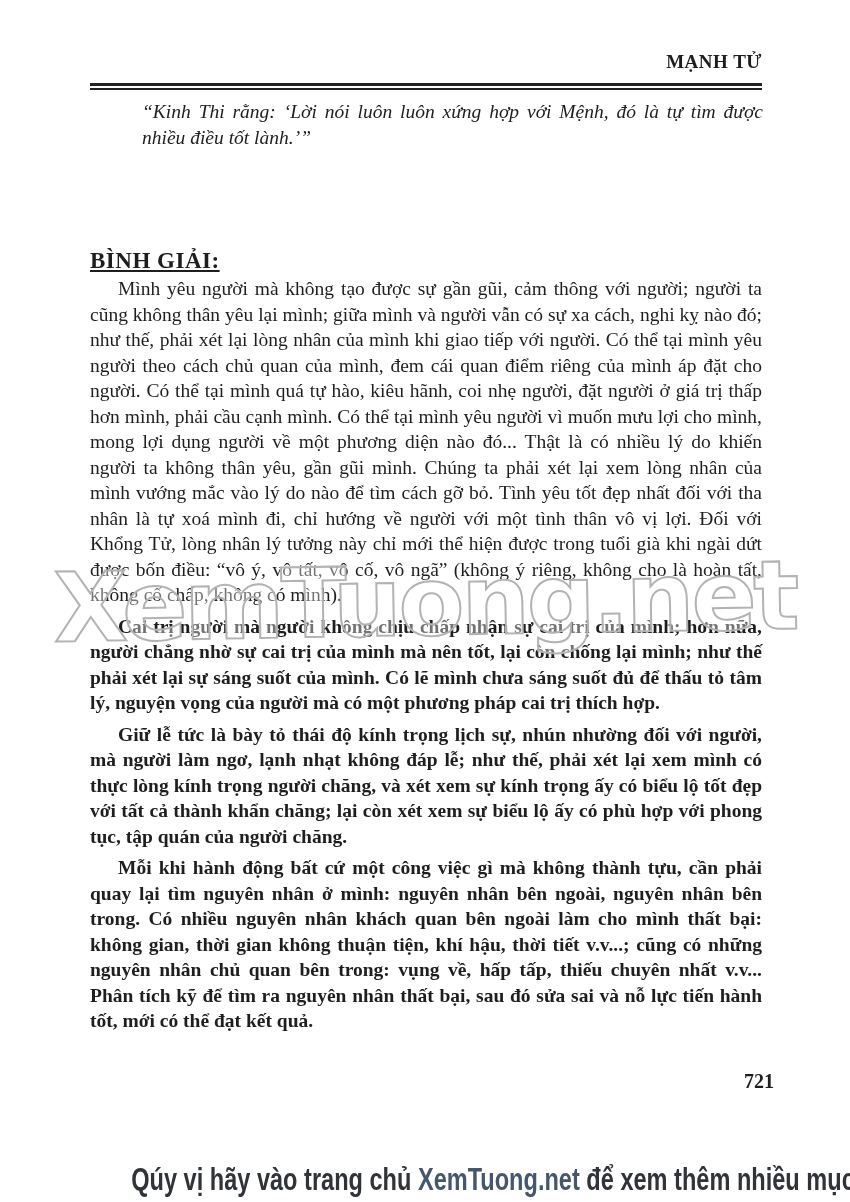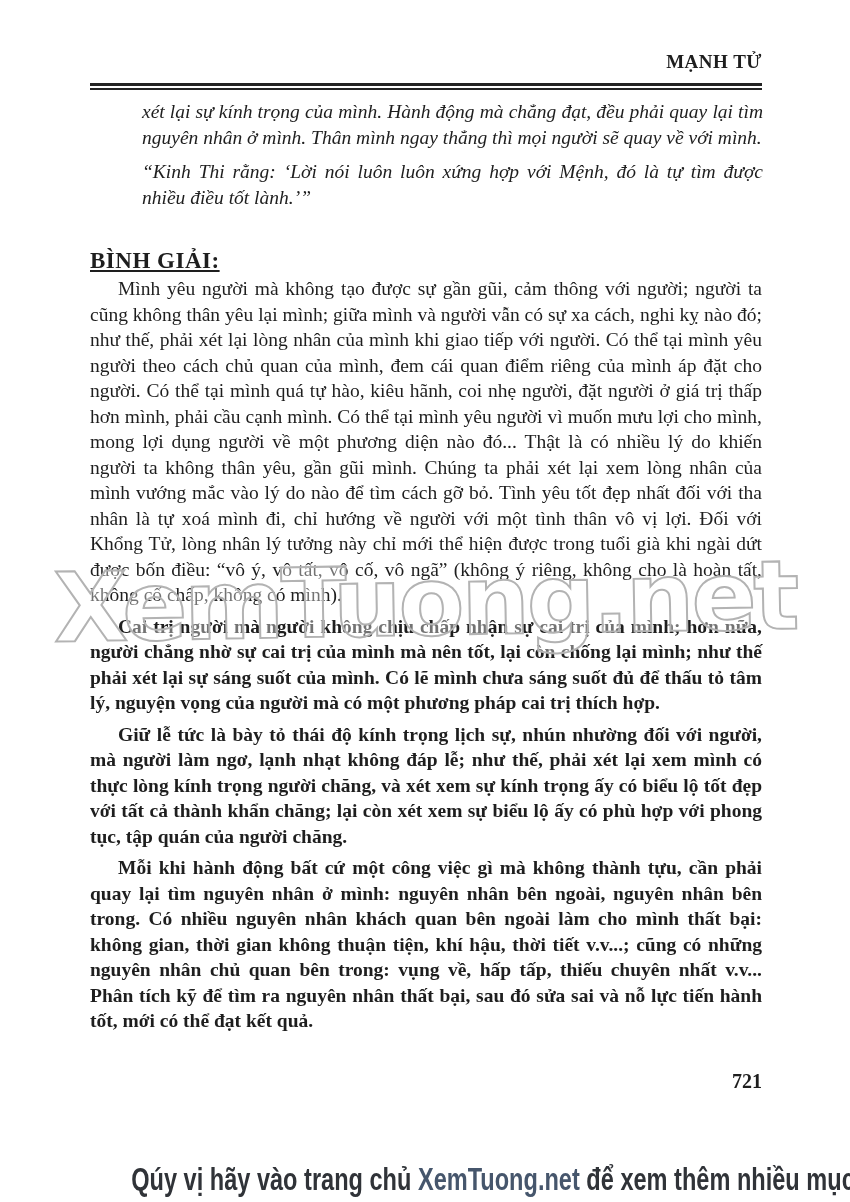--- a/index.html
+++ b/index.html
@@ -59,21 +59,21 @@
     width: 672px;
     font-size: 19.5px;
     line-height: 25.5px;
     text-align: justify;
   }
   .body-para { margin: 0; text-indent: 28px; }
   .body-para + .body-para { margin-top: 6px; font-weight: bold; }
   .page-number {
     position: absolute;
     top: 1070px;
-    right: 88px;
+    right: 76px;
     font-size: 20px;
     font-weight: bold;
   }
   .watermark {
     position: absolute;
     top: 602px;
     left: 50%;
     transform: translate(-50%, -50%) rotate(-1deg);
     font-family: "DejaVu Sans", sans-serif;
     font-weight: bold;
@@ -109,21 +109,20 @@
 </head>
 <body>
 
 <div class="page">
 
   <div class="running-head">MẠNH TỬ</div>
 
   <div class="double-rule"></div>
 
   <div class="quote-block">
-    <p class="quote-para">xét lại sự kính trọng của mình. Hành động mà chẳng đạt, đều phải quay lại tìm nguyên nhân ở mình. Thân mình ngay thẳng thì mọi người sẽ quay về với mình.</p>
     <p class="quote-para">“Kinh Thi rằng: ‘Lời nói luôn luôn xứng hợp với Mệnh, đó là tự tìm được nhiều điều tốt lành.’”</p>
   </div>
 
   <h2 class="section-heading">BÌNH GIẢI:</h2>
 
   <div class="body-text">
     <p class="body-para">Mình yêu người mà không tạo được sự gần gũi, cảm thông với người; người ta cũng không thân yêu lại mình; giữa mình và người vẫn có sự xa cách, nghi kỵ nào đó; như thế, phải xét lại lòng nhân của mình khi giao tiếp với người. Có thể tại mình yêu người theo cách chủ quan của mình, đem cái quan điểm riêng của mình áp đặt cho người. Có thể tại mình quá tự hào, kiêu hãnh, coi nhẹ người, đặt người ở giá trị thấp hơn mình, phải cầu cạnh mình. Có thể tại mình yêu người vì muốn mưu lợi cho mình, mong lợi dụng người về một phương diện nào đó... Thật là có nhiều lý do khiến người ta không thân yêu, gần gũi mình. Chúng ta phải xét lại xem lòng nhân của mình vướng mắc vào lý do nào để tìm cách gỡ bỏ. Tình yêu tốt đẹp nhất đối với tha nhân là tự xoá mình đi, chỉ hướng về người với một tình thân vô vị lợi. Đối với Khổng Tử, lòng nhân lý tưởng này chỉ mới thể hiện được trong tuổi già khi ngài dứt được bốn điều: “vô ý, vô tất, vô cố, vô ngã” (không ý riêng, không cho là hoàn tất, không cố chấp, không có mình).</p>
     <p class="body-para">Cai trị người mà người không chịu chấp nhận sự cai trị của mình; hơn nữa, người chẳng nhờ sự cai trị của mình mà nên tốt, lại còn chống lại mình; như thế phải xét lại sự sáng suốt của mình. Có lẽ mình chưa sáng suốt đủ để thấu tỏ tâm lý, nguyện vọng của người mà có một phương pháp cai trị thích hợp.</p>
     <p class="body-para">Giữ lễ tức là bày tỏ thái độ kính trọng lịch sự, nhún nhường đối với người, mà người làm ngơ, lạnh nhạt không đáp lễ; như thế, phải xét lại xem mình có thực lòng kính trọng người chăng, và xét xem sự kính trọng ấy có biểu lộ tốt đẹp với tất cả thành khẩn chăng; lại còn xét xem sự biểu lộ ấy có phù hợp với phong tục, tập quán của người chăng.</p>
     <p class="body-para">Mỗi khi hành động bất cứ một công việc gì mà không thành tựu, cần phải quay lại tìm nguyên nhân ở mình: nguyên nhân bên ngoài, nguyên nhân bên trong. Có nhiều nguyên nhân khách quan bên ngoài làm cho mình thất bại: không gian, thời gian không thuận tiện, khí hậu, thời tiết v.v...; cũng có những nguyên nhân chủ quan bên trong: vụng về, hấp tấp, thiếu chuyên nhất v.v... Phân tích kỹ để tìm ra nguyên nhân thất bại, sau đó sửa sai và nỗ lực tiến hành tốt, mới có thể đạt kết quả.</p>

